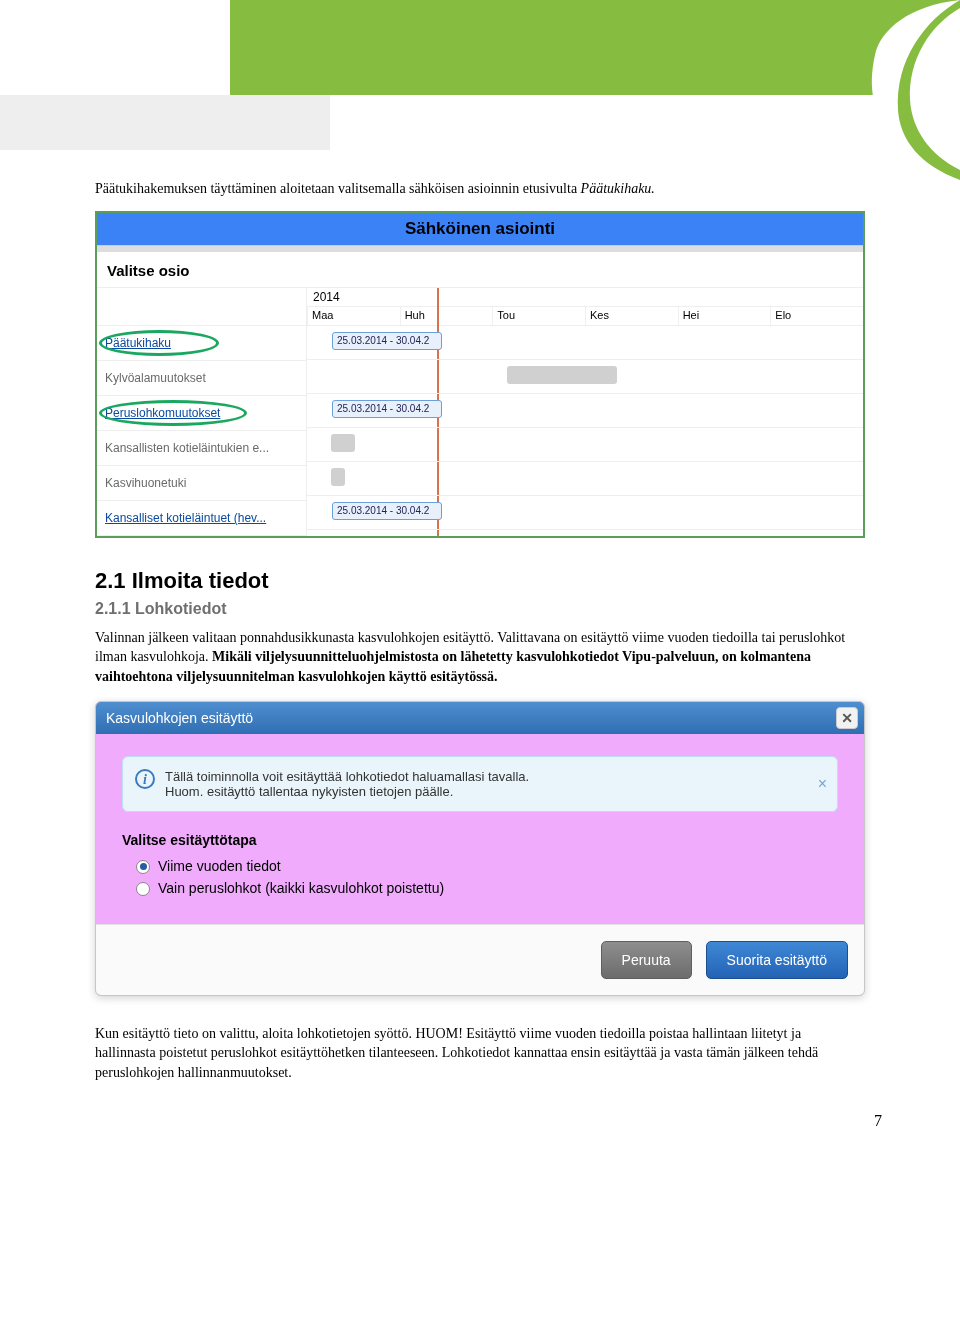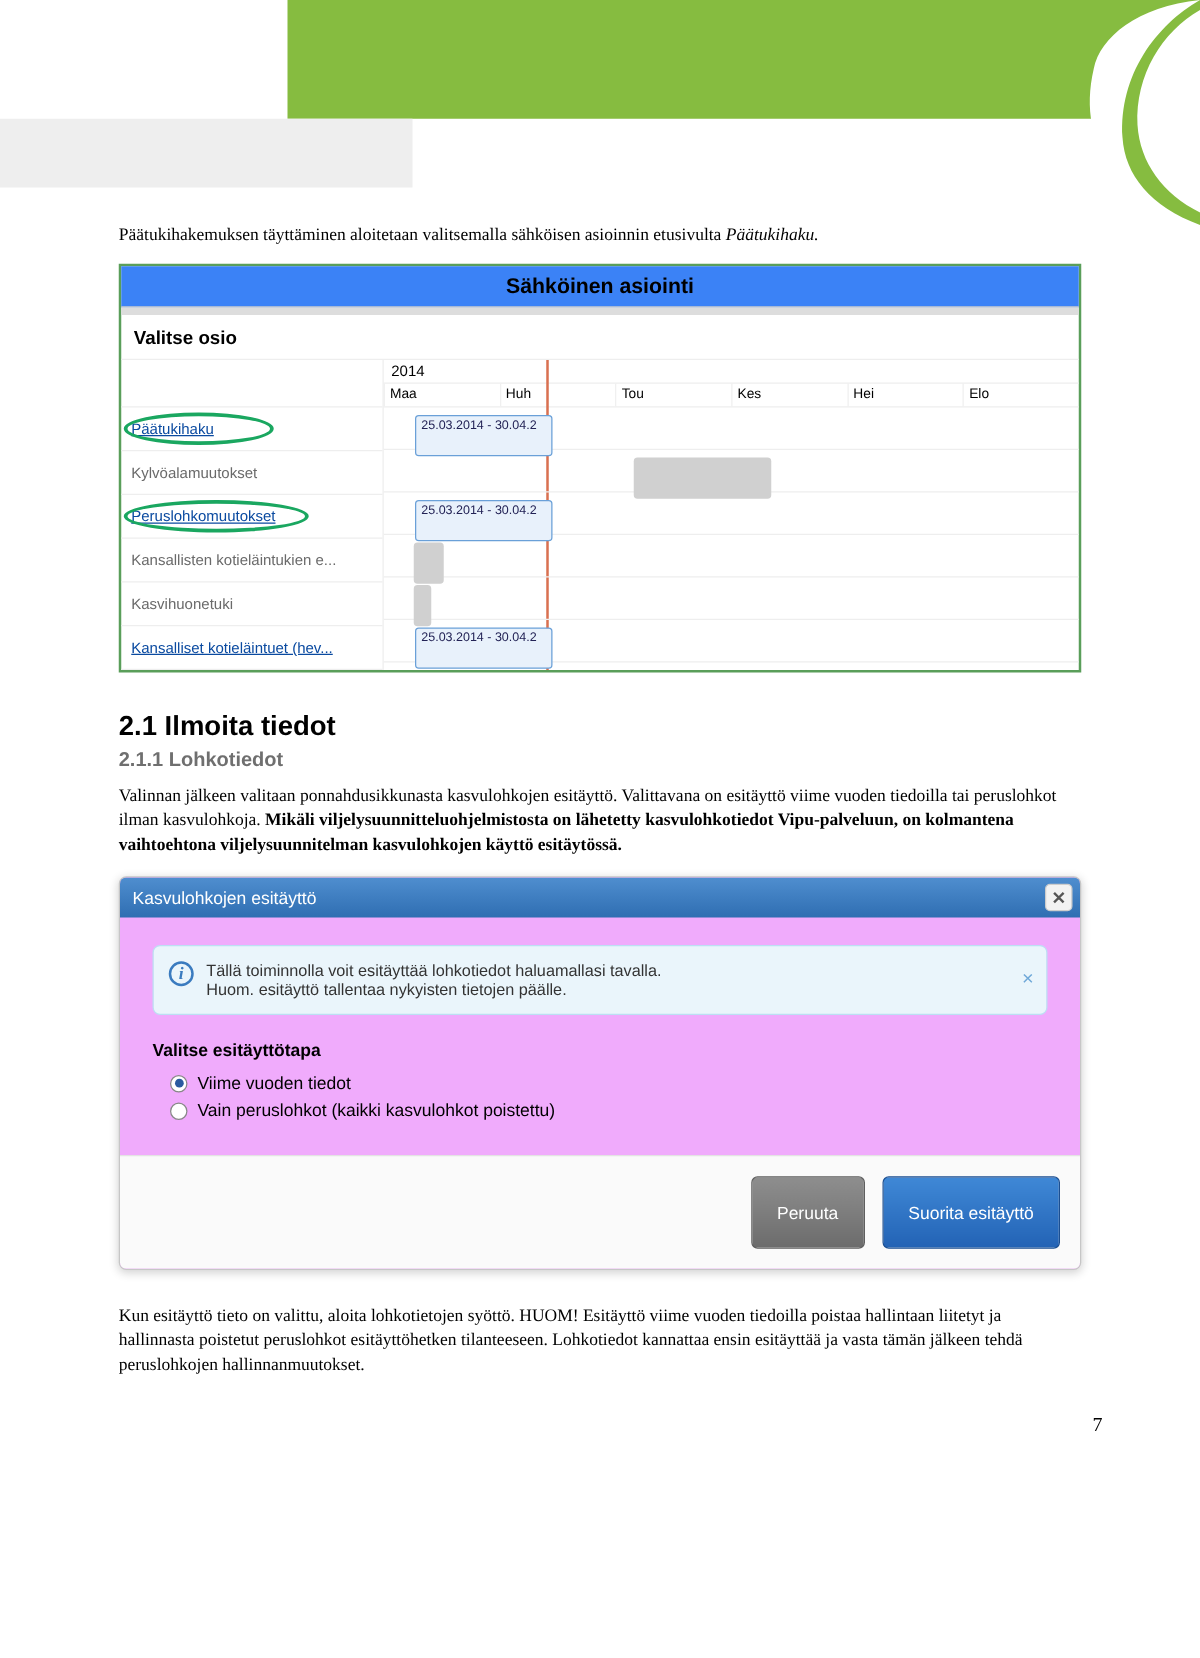--- a/index.html
+++ b/index.html
@@ -97,21 +97,21 @@
     position: relative;
     font-family: Arial, sans-serif;
     font-size: 11px;
   }
   .tl-year-row { height: 19px; border-bottom:1px solid #eee; padding-left:6px; padding-top:2px; font-size:12px;}
   .tl-month-row { height: 19px; display:flex; border-bottom:1px solid #eee;justify-content:flex-end;}
   .tl-month-row div { flex:1; padding:2px 4px; font-size:11px; border-left:1px solid #f0f0f0;}
   .tl-row { height: 34px; border-bottom:1px solid #eee; position:relative; }
   .tl-bar, .tl-gray {
     position: absolute;
-    height: 33px;
+    height: 18px;
     top: 6px;
     font-size: 10px;
     padding: 2px 4px;
     border-radius: 3px;
   }
   .tl-bar { border:1px solid #6aa0d8; background:#e8f1fb; color:#225; left:25px; width:110px;}
   .tl-gray { background:#d0d0d0; left:24px; width:24px; }
   .tl-gray.wide { left: 200px; width: 110px; }
   .tl-redline {
     position: absolute;
@@ -238,21 +238,21 @@
     display: flex;
     justify-content: flex-end;
     gap: 14px;
     padding: 16px 16px 16px;
     border-top: 1px solid #e3e3e3;
     background: #fafafa;
   }
   .btn {
     font-family: Arial, sans-serif;
     font-size: 14px;
-    padding: 20px 20px;
+    padding: 10px 20px;
     border-radius: 5px;
     border: 1px solid;
     cursor: pointer;
   }
   .btn-cancel { background: linear-gradient(#8e8e8e,#6c6c6c); color:#fff; border-color:#5f5f5f;}
   .btn-primary { background: linear-gradient(#3f88d6,#2363b5); color:#fff; border-color:#1b4f92;}
   .pagenum {
     text-align: right;
     padding: 6px 78px 16px;
     font-family: Georgia, serif;

